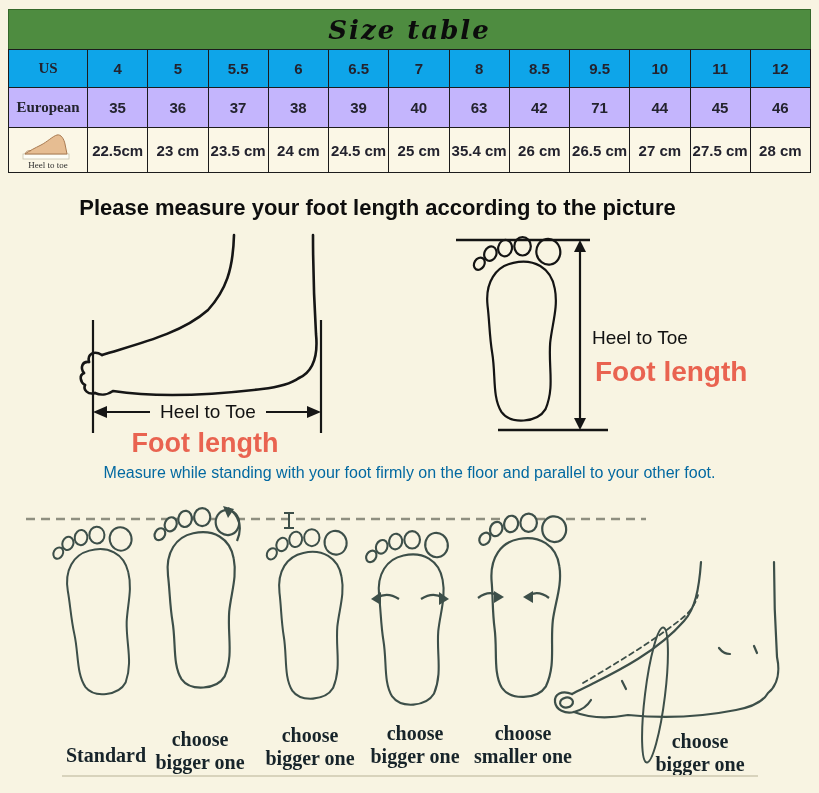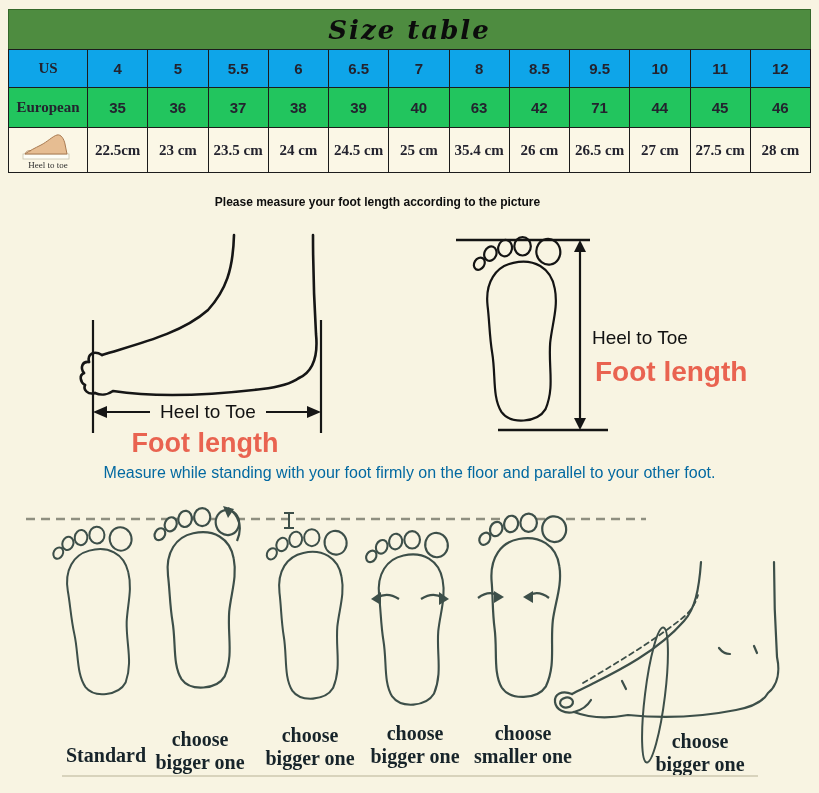--- a/index.html
+++ b/index.html
@@ -7,26 +7,26 @@
           font-family:"Liberation Sans",sans-serif;}
   .header-bar{position:absolute;left:8px;top:9px;width:801px;height:40px;background:#4e8c40;
               border:1px solid #35682a;display:flex;align-items:center;justify-content:center;}
   .header-title{font-family:"DejaVu Serif",serif;font-style:italic;font-weight:700;font-size:26px;
                 color:#0c0c0c;letter-spacing:2px;}
   .size-table{position:absolute;left:8px;top:49px;width:803px;border-collapse:collapse;table-layout:fixed;}
   .size-table td{border:1.5px solid #1c1c1c;text-align:center;vertical-align:middle;
                  font-weight:700;font-size:15px;color:#23232e;padding:0;}
   .size-table td.rowhead{width:78px;font-family:"Liberation Serif",serif;}
   .size-table tr.row-0 td{background:#0ea5e9;height:37px;}
-  .size-table tr.row-1 td{background:#22c55e;height:39px;}
-  .size-table tr.row-2 td{background:#fbf7e6;height:44px;font-family:Liberation Serif, serif;}
+  .size-table tr.row-1 td{background:#c4b5fd;height:39px;}
+  .size-table tr.row-2 td{background:#fbf7e6;height:44px;}
   .mini-foot{display:flex;flex-direction:column;align-items:center;justify-content:center;line-height:1;}
   .mini-caption{font-size:9px;font-weight:400;color:#2e2e2e;margin-top:0px;}
   .measure-heading{position:absolute;left:0;top:195px;width:755px;text-align:center;
-                   font-size:12px;font-weight:700;color:#0e0e0e;}
+                   font-size:22px;font-weight:700;color:#0e0e0e;}
   .diag-left{position:absolute;left:55px;top:228px;}
   .diag-right{position:absolute;left:440px;top:228px;}
   .measure-note{position:absolute;left:0;top:464px;width:819px;text-align:center;
                 font-size:16px;color:#0369a1;}
   .fit-svg{position:absolute;left:0;top:505px;}
   .fit-label{position:absolute;width:160px;text-align:center;font-family:"Liberation Serif",serif;
              font-weight:700;font-size:20px;line-height:23px;color:#17242a;white-space:pre-line;}
   .bottom-rule{position:absolute;left:62px;top:775px;width:696px;height:2px;background:#d8d3bc;}
   svg text{font-family:"Liberation Sans",sans-serif;}
 </style>

